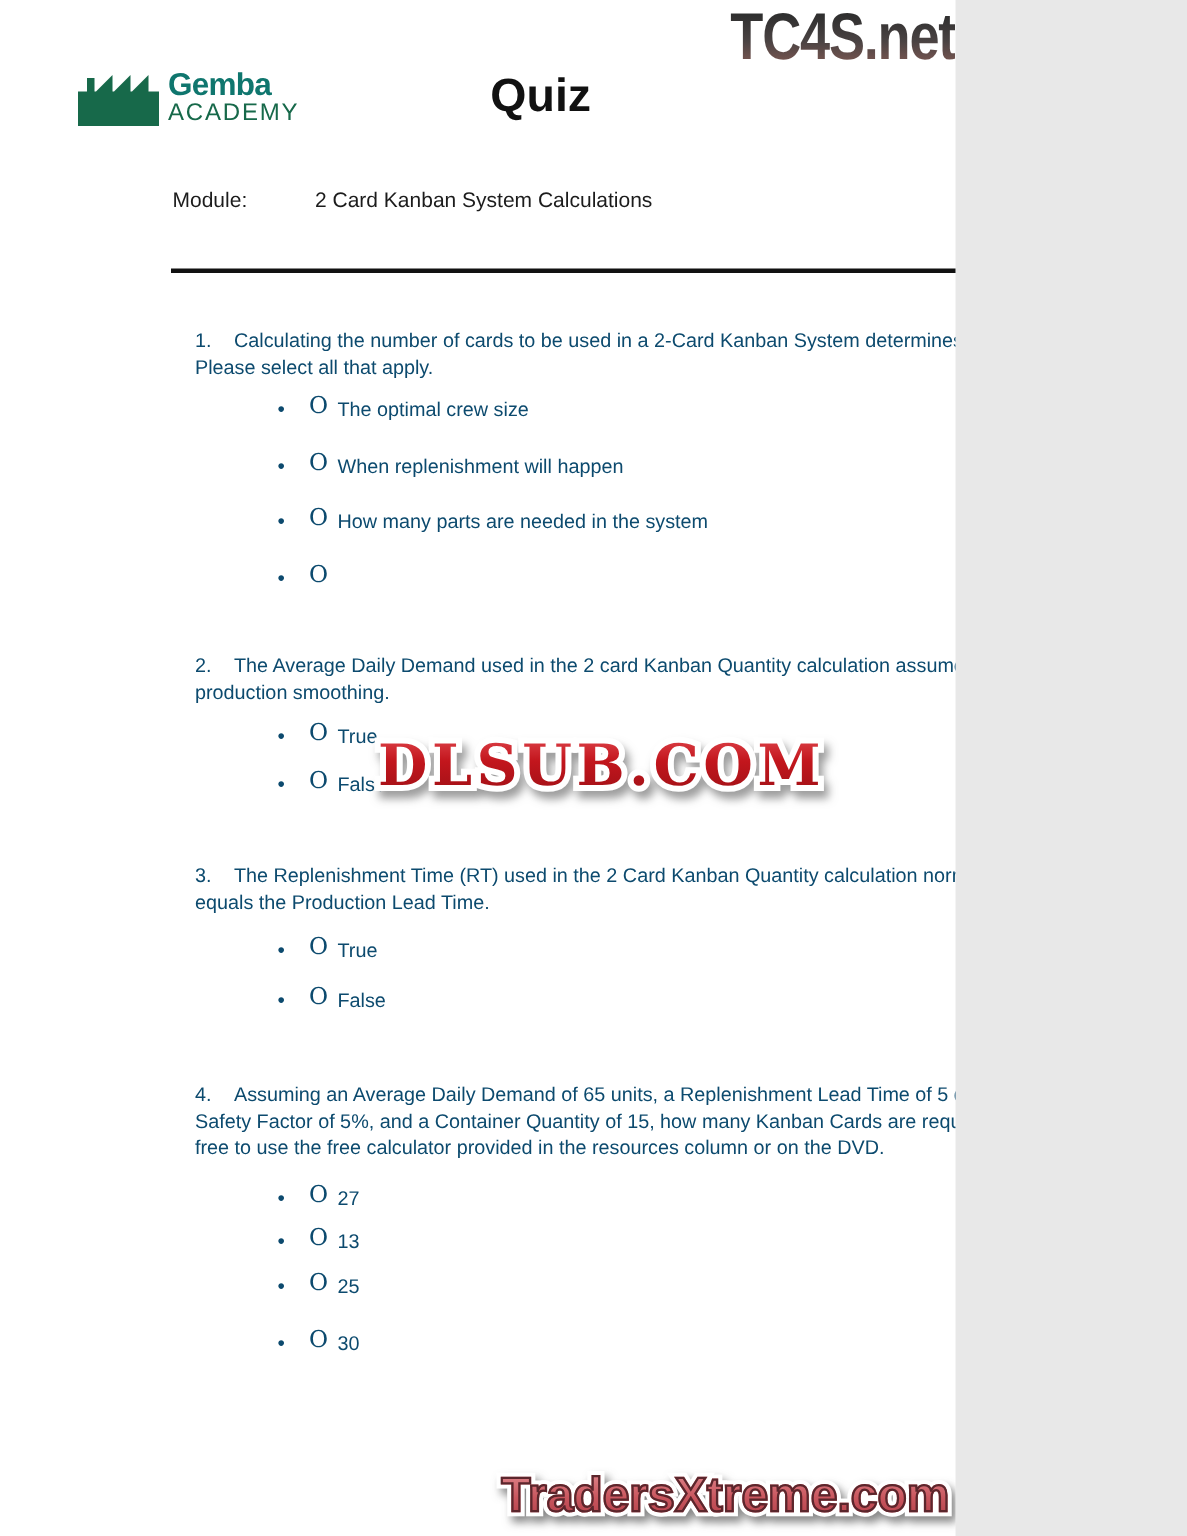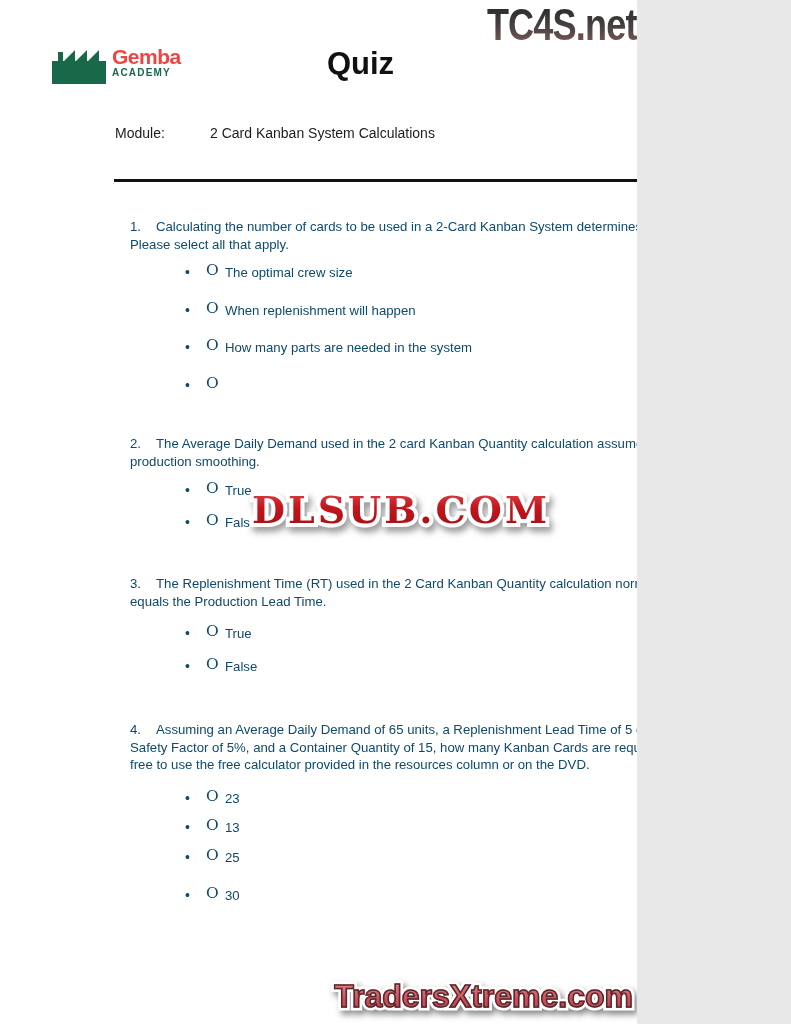--- a/index.html
+++ b/index.html
@@ -21,22 +21,22 @@
     background:linear-gradient(#2f2f2f 20%,#4a4343 55%,#916058 100%);
     -webkit-background-clip:text;background-clip:text;
     color:transparent;
     white-space:nowrap;
   }
 
   
   .logo{position:absolute;left:52px;top:46px;display:flex;align-items:flex-start;}
   .logo svg{display:block;margin-right:6px;}
   .logo-text{line-height:1;}
-  .logo-gemba{font-weight:bold;font-size:21px;color:#ef4444;letter-spacing:-0.5px;}
-  .logo-academy{font-weight:bold;font-size:10px;color:#17694a;letter-spacing:1.2px;margin-top:1px;}
+  .logo-gemba{font-weight:bold;font-size:21px;color:#0f766e;letter-spacing:-0.5px;}
+  .logo-academy{font-weight:normal;font-size:16px;color:#17694a;letter-spacing:1.2px;margin-top:1px;}
 
   
   .quiz-title{
     position:absolute;left:288px;top:46px;width:145px;
     text-align:center;font-size:31px;font-weight:bold;color:#111;
   }
 
   
   .meta{position:absolute;left:115px;top:122px;font-size:14px;color:#1c1c1c;}
   .meta-row{display:flex;line-height:23px;}
@@ -149,21 +149,21 @@
     <p style="margin:0"><span class="qnum">3.</span><span>The Replenishment Time (RT) used in the 2 Card Kanban Quantity calculation normally equals the Production Lead Time.</span></p>
     <div class="options">
       <div class="opt"><span class="bullet">•</span><span class="omark">O</span><span>True</span></div>
       <div class="opt"><span class="bullet">•</span><span class="omark">O</span><span>False</span></div>
     </div>
   </div>
 
   <div class="question q4">
     <p style="margin:0"><span class="qnum">4.</span><span>Assuming an Average Daily Demand of 65 units, a Replenishment Lead Time of 5 days, a Safety Factor of 5%, and a Container Quantity of 15, how many Kanban Cards are required? Feel free to use the free calculator provided in the resources column or on the DVD.</span></p>
     <div class="options">
-      <div class="opt"><span class="bullet">•</span><span class="omark">O</span><span>23</span></div>
+      <div class="opt"><span class="bullet">•</span><span class="omark">O</span><span>27</span></div>
       <div class="opt"><span class="bullet">•</span><span class="omark">O</span><span>13</span></div>
       <div class="opt"><span class="bullet">•</span><span class="omark">O</span><span>25</span></div>
       <div class="opt"><span class="bullet">•</span><span class="omark">O</span><span>30</span></div>
     </div>
   </div>
 
   <div class="dlsub">
     <span class="dlsub-outline">DLSUB.COM</span>
     <span class="dlsub-fill">DLSUB.COM</span>
   </div>

